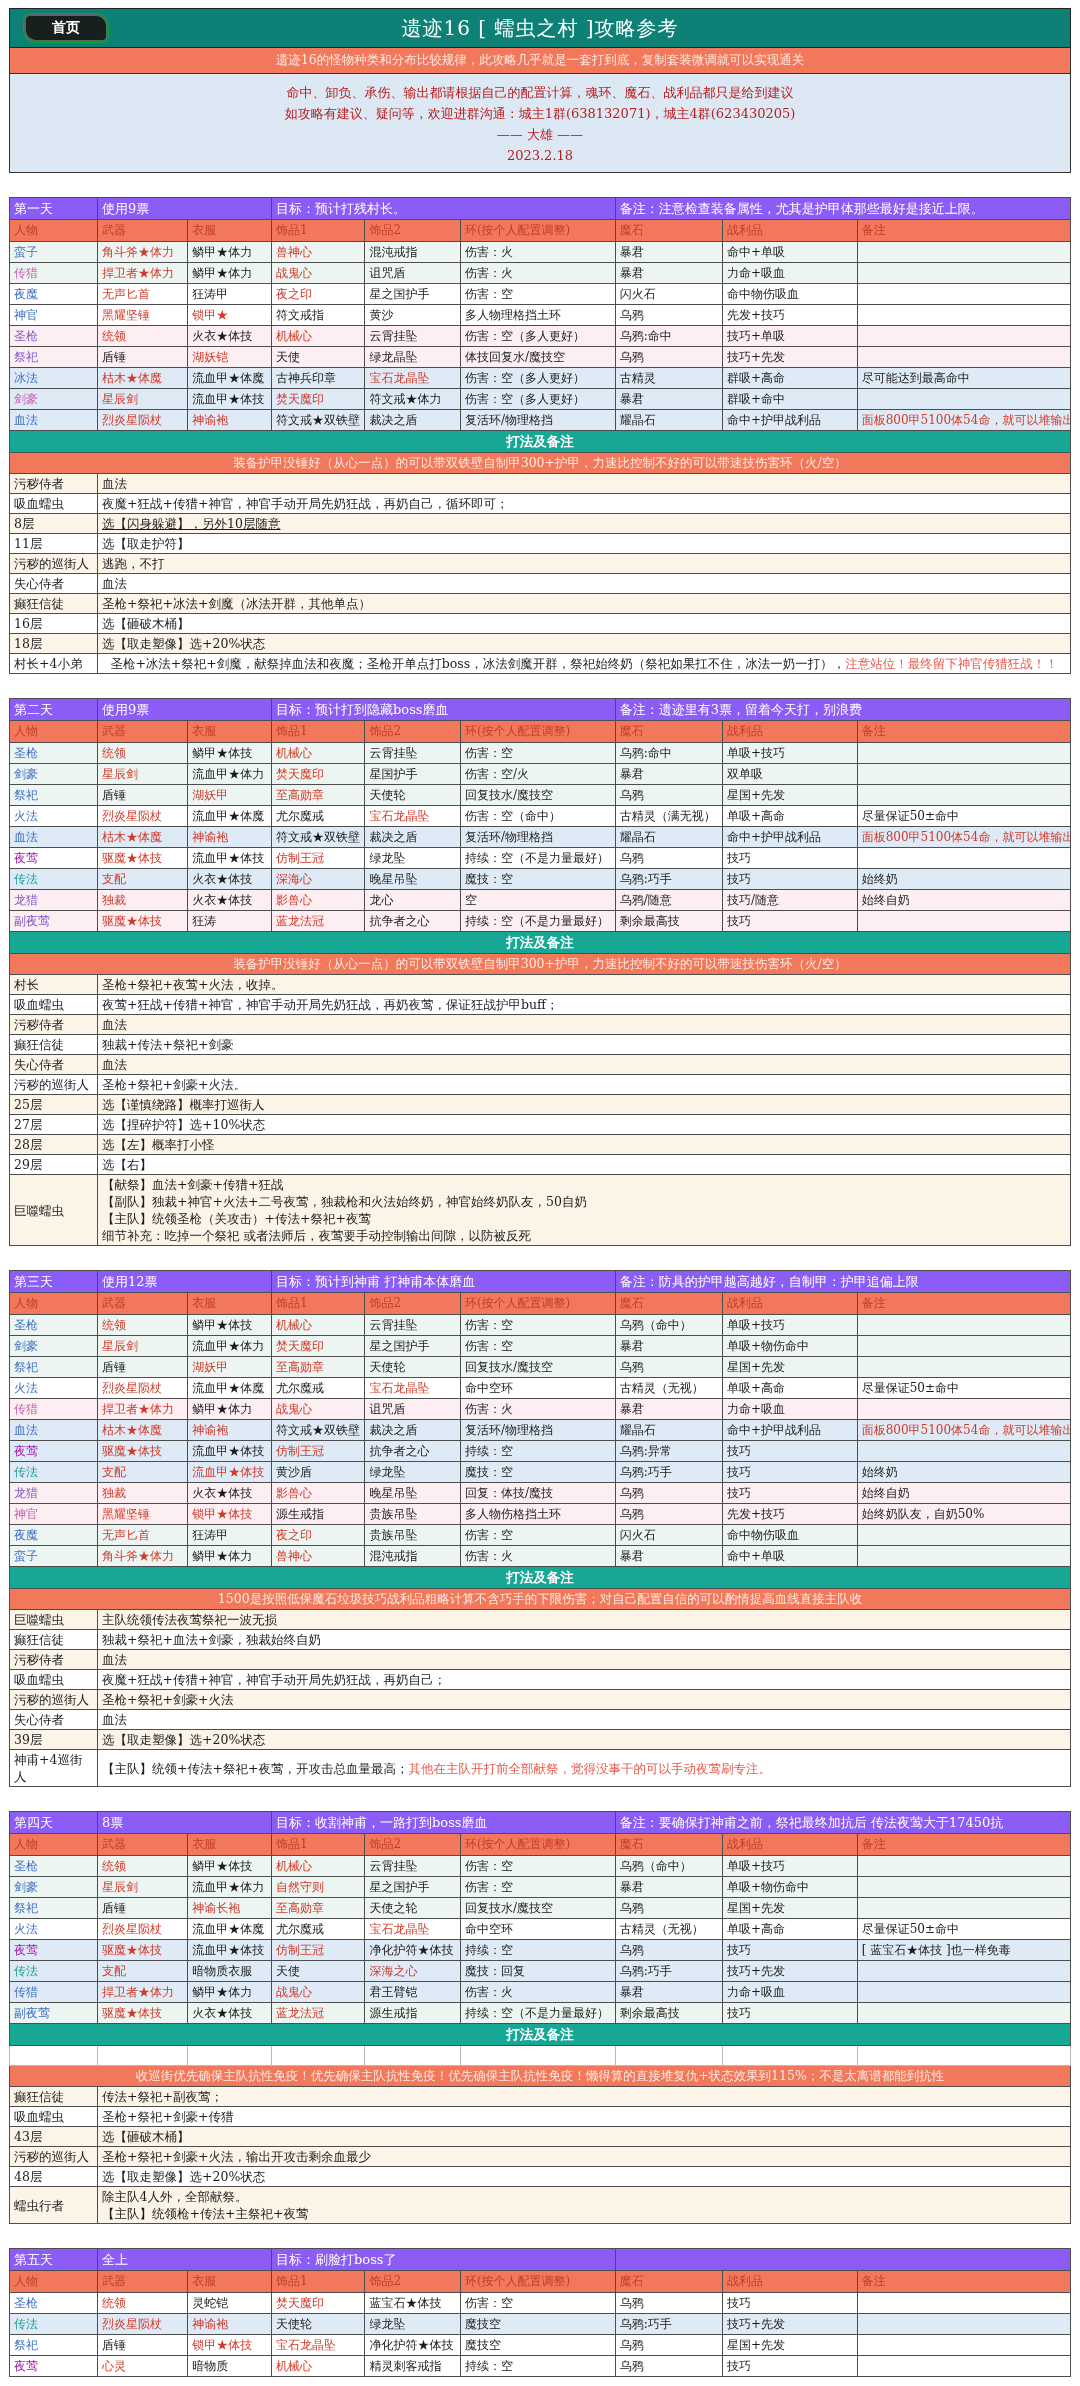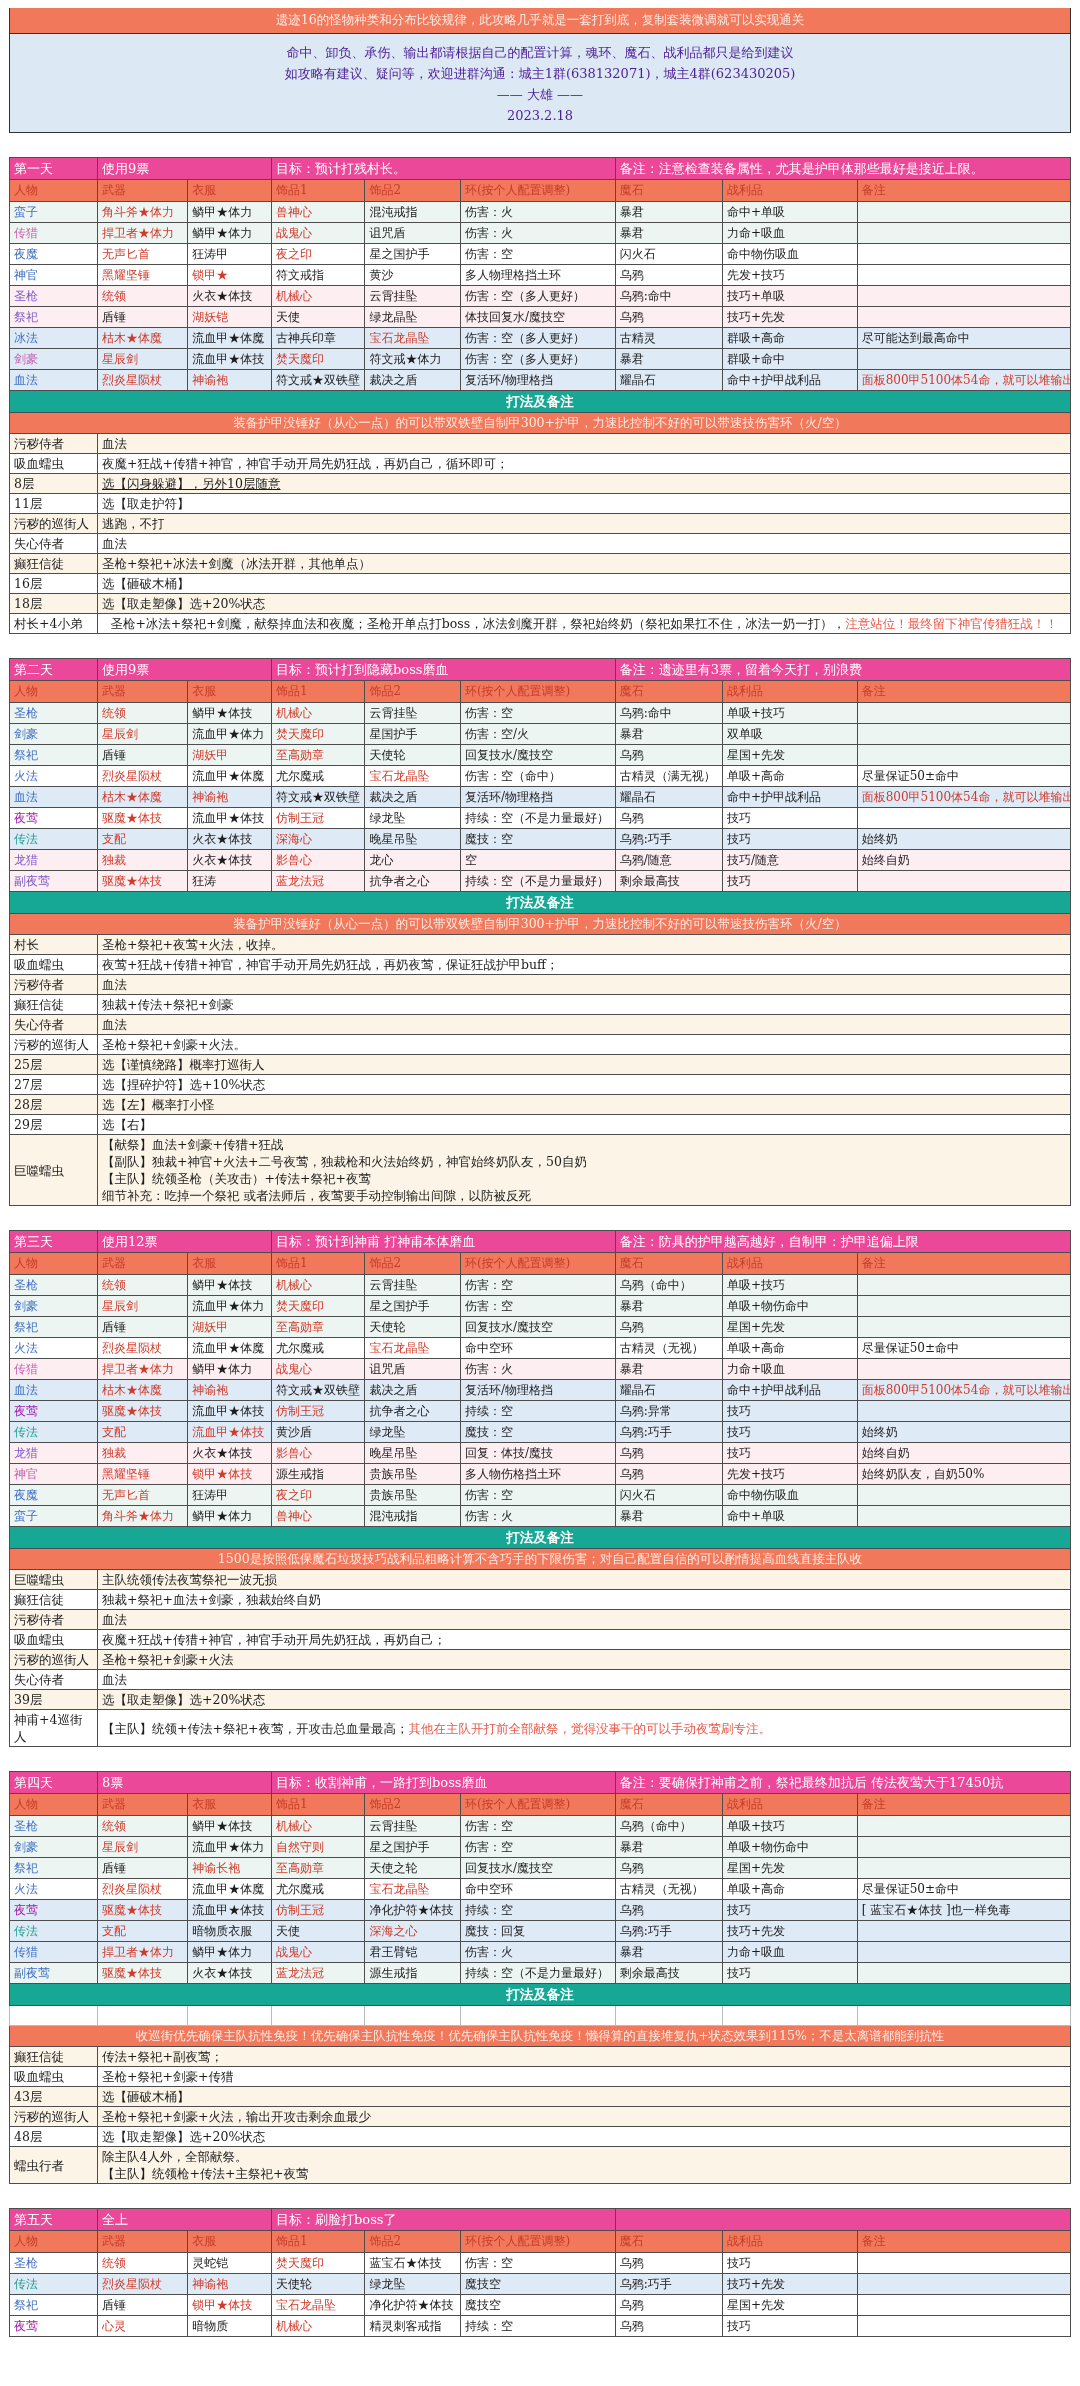--- a/index.html
+++ b/index.html
@@ -13,27 +13,27 @@
   .home-btn { position:absolute; left:14px; top:5px; height:28px; padding:0 26px;
     background:#17201f; color:#fff; font-size:14px; font-weight:bold;
     border:2px solid #566; border-radius:6px 12px 6px 12px;
     box-shadow:0 0 0 1px #0a3; display:flex; align-items:center; cursor:pointer; }
   .title { color:#ffffff; font-size:20px; letter-spacing:1px; }
 
   .banner { background:#f2785c; color:#ffe9e0; text-align:center;
     font-size:12.5px; padding:4px 6px; border:1px solid #333; border-top:none; }
 
   .infobox { background:#dce9f4; border:1px solid #333; border-top:none;
-    text-align:center; font-size:13px; color:#4c1d95; padding:8px 0 6px 0; line-height:21px; }
+    text-align:center; font-size:13px; color:#b91c1c; padding:8px 0 6px 0; line-height:21px; }
 
   
   table { width:100%; border-collapse:collapse; table-layout:fixed; }
   td { border:1px solid #4d4d4d; padding:1px 4px; font-size:12px; color:#1c1c1c;
        overflow:hidden; white-space:nowrap; height:21px; }
-  tr.dayhead td { background:#ec4899; color:#fff; font-size:13px; height:22px; }
+  tr.dayhead td { background:#8b5cf6; color:#fff; font-size:13px; height:22px; }
   tr.colhead td { background:#f2785c; color:#c43c28; height:22px; }
   tr.band td { background:#17a795; color:#fff; text-align:center; font-weight:bold;
        font-size:13.5px; height:22px; }
   tr.obanner td { background:#f2785c; color:#ffe9e0; text-align:center; font-size:12.5px; height:21px; }
   tr.spacer td { border-color:#bbb; height:20px; }
   td.red { color:#d03a2a; }
   .redseg { color:#e8584a; }
   tr.noterow td { font-size:12.5px; height:20px; white-space:normal; line-height:17px; }
   tr.noterow td.nlabel { white-space:normal; }
   .day-gap { height:24px; }
@@ -42,20 +42,24 @@
   .nc-blue{color:#3f6fc4;} .nc-purple{color:#7e58c8;} .nc-teal{color:#1f9d8f;}
   .nc-pink{color:#c75fae;} .nc-red{color:#a21caf;}
   
   .bg-g{background:#ecf5f1;} .bg-b{background:#dfeaf7;} .bg-p{background:#fdeef2;}
   .bg-w{background:#ffffff;} .bg-c{background:#fbf4e7;}
 </style>
 </head>
 <body>
 
 <div class="page">
+  <div class="titlebar">
+    <div class="home-btn">首页</div>
+    <div class="title">遗迹16 [ 蠕虫之村 ]攻略参考</div>
+  </div>
   <div class="banner">遗迹16的怪物种类和分布比较规律，此攻略几乎就是一套打到底，复制套装微调就可以实现通关</div>
   <div class="infobox">
       <div>命中、卸负、承伤、输出都请根据自己的配置计算，魂环、魔石、战利品都只是给到建议</div>
       <div>如攻略有建议、疑问等，欢迎进群沟通：城主1群(638132071)，城主4群(623430205)</div>
       <div>—— 大雄 ——</div>
       <div>2023.2.18</div>
     </div>
   <div id="days">
       <div class="day-gap"></div>
       <table>

